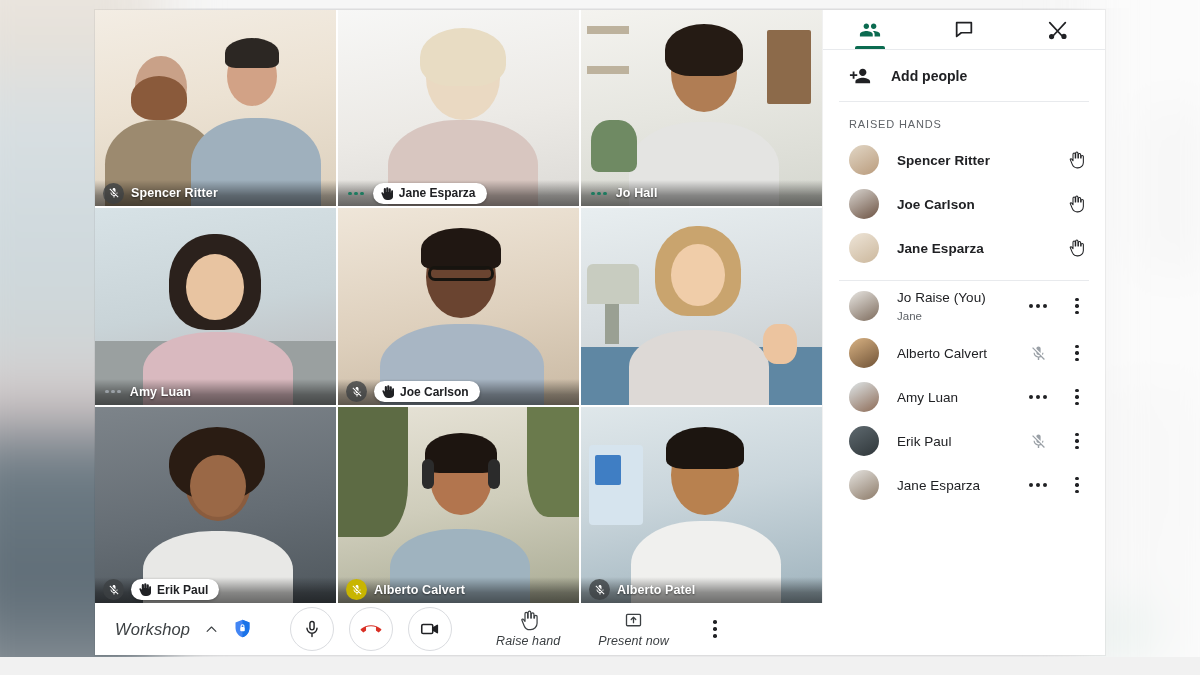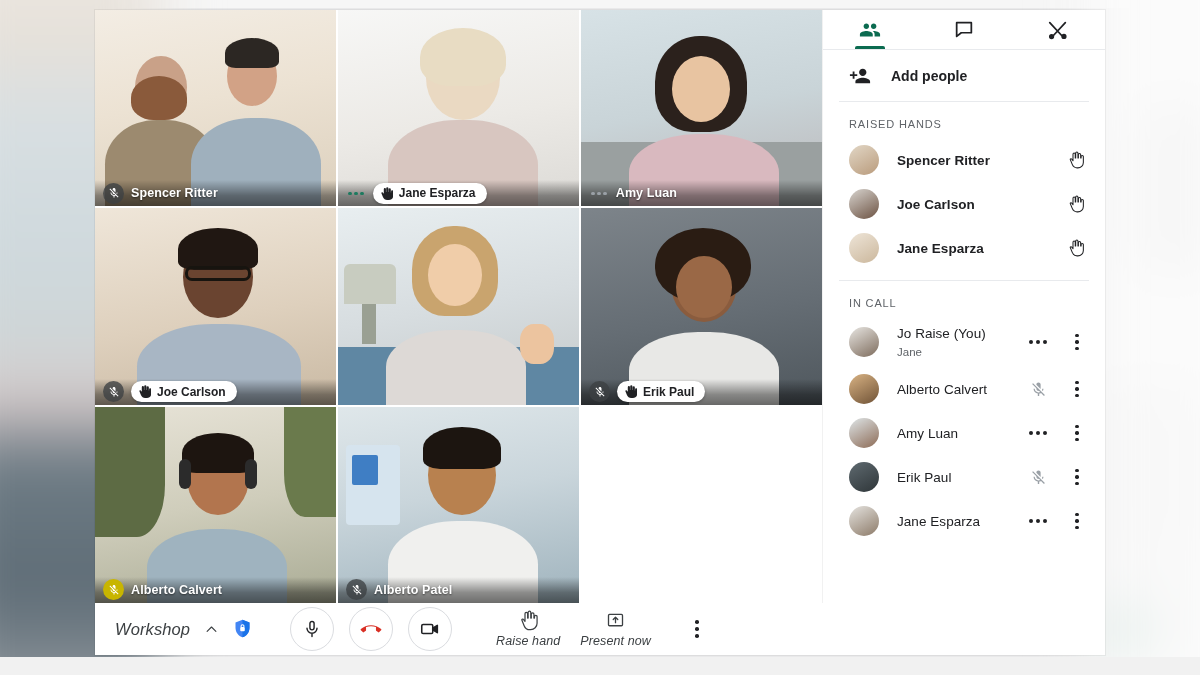--- a/index.html
+++ b/index.html
@@ -83,21 +83,21 @@
   .tb-left { display:flex; align-items:center; gap:14px; }
   .meet-name { font-size:16.5px; color:#3c4043; letter-spacing:.1px; }
   .caret { width:14px; height:14px; }
   .shield { width:22px; height:22px; }
   .tb-center { display:flex; align-items:center; gap:15px; margin-left:36px; }
   .circ {
     width:44px; height:44px; border-radius:50%;
     border:1px solid #dadce0; background:#fff;
     display:flex; align-items:center; justify-content:center;
   }
-  .tb-right { display:flex; align-items:flex-end; gap:20px; margin-left:44px; }
+  .tb-right { display:flex; align-items:flex-end; gap:38px; margin-left:44px; }
   .tb-act {
     display:flex; flex-direction:column; align-items:center; gap:3px;
     color:#3c4043;
   }
   .tb-act .lbl { font-size:12.5px; letter-spacing:.1px; }
   .tb-more { margin-left:44px; display:flex; flex-direction:column; gap:3.4px; align-items:center; }
   .tb-more i { width:3.6px; height:3.6px; border-radius:50%; background:#202124; display:block; }
 
   
   .side {
@@ -217,20 +217,39 @@
             </span>
           <span class="handpill">
             <svg width="13" height="13" viewBox="0 0 24 24" fill="#202124">
                 <path d="M13 24c-3.26 0-6.19-1.99-7.4-5.02l-3.03-7.61a1 1 0 0 1 .47-1.26c.8-.42 1.79-.22 2.37.47L7 12.41V4a2 2 0 1 1 4 0v5h.5V2.5a2 2 0 1 1 4 0V9h.5V4.5a2 2 0 1 1 4 0V10h.5V8a2 2 0 1 1 4 0v8c0 4.42-3.58 8-8 8h-3.5z"></path>
               </svg>
             <span class="pn">Jane Esparza</span>
           </span>
         </div>
       </div>
 
+      <div class="tile">
+        <div class="photo p-shelf">
+          <div class="head-blob" style="width:66px;height:78px;left:90px;top:24px;background:#b07d54;"></div>
+          <div class="head-blob" style="width:78px;height:52px;left:84px;top:14px;background:#251b14;border-radius:50% 50% 32% 32%;"></div>
+          <div class="body-blob" style="width:150px;height:96px;left:48px;top:112px;background:#e4e4e2;"></div>
+          <div style="position:absolute;left:6px;top:16px;width:42px;height:8px;background:#bdb29d;"></div>
+          <div style="position:absolute;left:6px;top:56px;width:42px;height:8px;background:#bdb29d;"></div>
+          <div style="position:absolute;left:186px;top:20px;width:44px;height:74px;background:#8c6a4a;border-radius:2px;"></div>
+          <div style="position:absolute;left:10px;top:110px;width:46px;height:52px;background:#6f8a63;border-radius:40% 40% 16% 16%;"></div>
+        </div>
+        <div class="namebar">
+          <span class="dots3 green">
+              <i></i>
+              <i></i>
+              <i></i>
+            </span>
+          <span class="nb-name">Jo Hall</span>
+        </div>
+      </div>
 
       <div class="tile">
         <div class="photo p-couch">
           <div style="position:absolute;left:0;bottom:0;width:100%;height:64px;background:#9aa0a0;"></div>
           <div class="head-blob" style="width:68px;height:80px;left:86px;top:40px;background:#e3bb97;"></div>
           <div class="head-blob" style="width:92px;height:96px;left:74px;top:26px;background:#2b211c;border-radius:48% 48% 40% 40%;"></div>
           <div class="head-blob" style="width:58px;height:66px;left:91px;top:46px;background:#e8c4a1;"></div>
           <div class="body-blob" style="width:150px;height:84px;left:48px;top:124px;background:#d9b9bf;"></div>
         </div>
         <div class="namebar">
@@ -395,21 +414,20 @@
         <span class="av" style="background:linear-gradient(150deg,#eee5d8,#cbb79c)"></span>
         <span class="pname"><span class="n">Jane Esparza</span></span>
         <span class="ricon">
           <svg width="18" height="18" viewBox="0 0 24 24" fill="none" stroke="#202124" stroke-width="1.4">
               <path d="M13.5 22.5c-3 0-5.4-1.8-6.5-4.6l-2.6-6.4c-.2-.5.1-1 .6-1.1.5-.2 1.1 0 1.4.5L8 13V4.2a1.5 1.5 0 1 1 3 0v5h.6V2.9a1.5 1.5 0 1 1 3 0v6.3h.6V4.7a1.5 1.5 0 1 1 3 0v4.5h.6V7.6a1.5 1.5 0 1 1 3 0v7.6c0 4-3.3 7.3-7.3 7.3h-1z" stroke-linejoin="round"></path>
             </svg>
         </span>
       </div>
 
       <div class="sep" style="margin-top:10px"></div>
-      <div class="sect-title">IN CALL</div>
 
       <div class="prow">
         <span class="av" style="background:linear-gradient(150deg,#e8e6e2,#7d6b5c)"></span>
         <span class="pname">
           <span class="n reg">Jo Raise (You)</span>
           <span class="sub">Jane</span>
         </span>
         <span class="ricon">
           <span class="dots3" style="gap:3px">
               <i style="width:4.2px;height:4.2px;background:#202124"></i>

